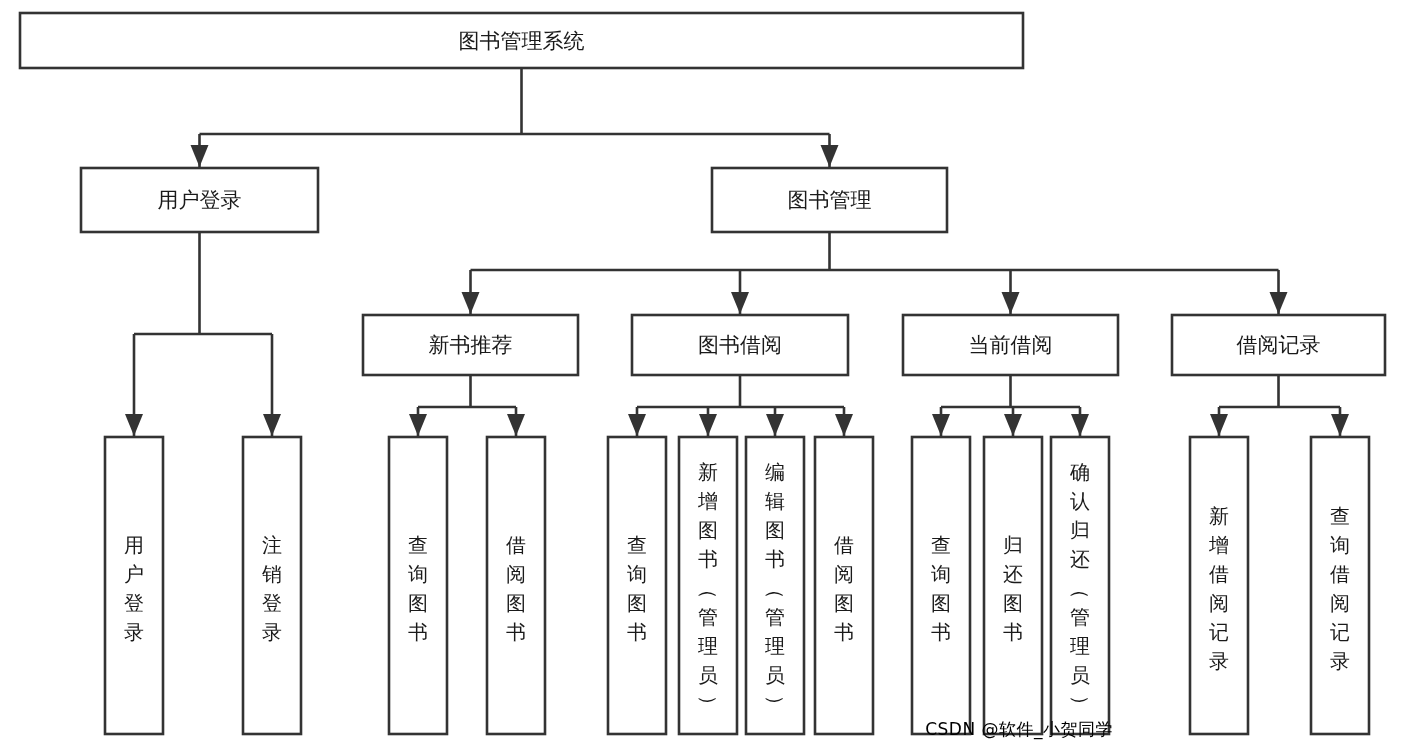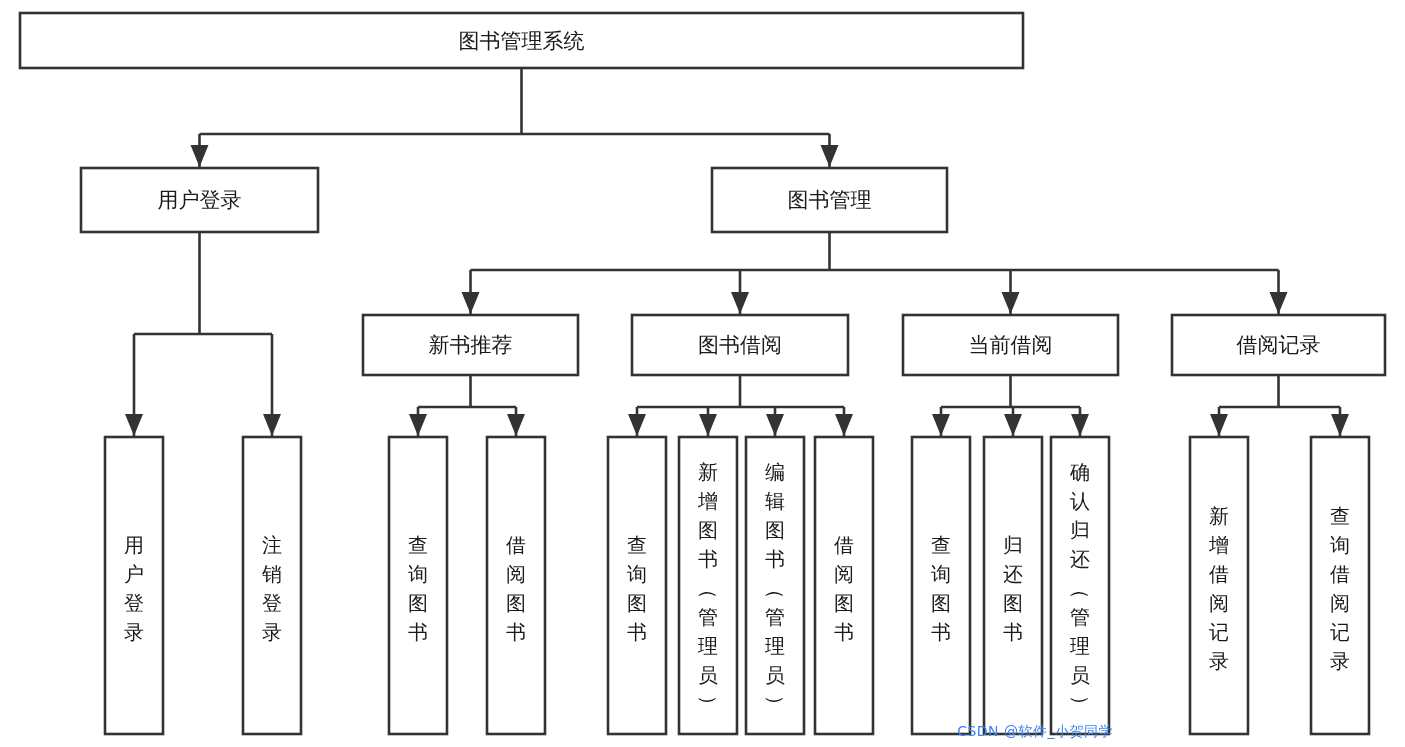--- a/index.html
+++ b/index.html
@@ -52,22 +52,22 @@
     font-family: "DejaVu Sans", "Liberation Sans", sans-serif;
     font-size: 20px;
     fill: #1a1a1a;
     text-anchor: middle;
   }
   .watermark {
     position: absolute;
     right: 18px;
     bottom: 6px;
     font-family: "DejaVu Sans", "Liberation Sans", sans-serif;
-    font-size: 14px;
-    color: #3b82f6;
+    font-size: 17px;
+    color: #000000;
     white-space: nowrap;
     letter-spacing: 0.5px;
     user-select: none;
     margin-left: 40px;
   }
 </style>
 </head>
 <body>
 
 <div id="diagram-root">

